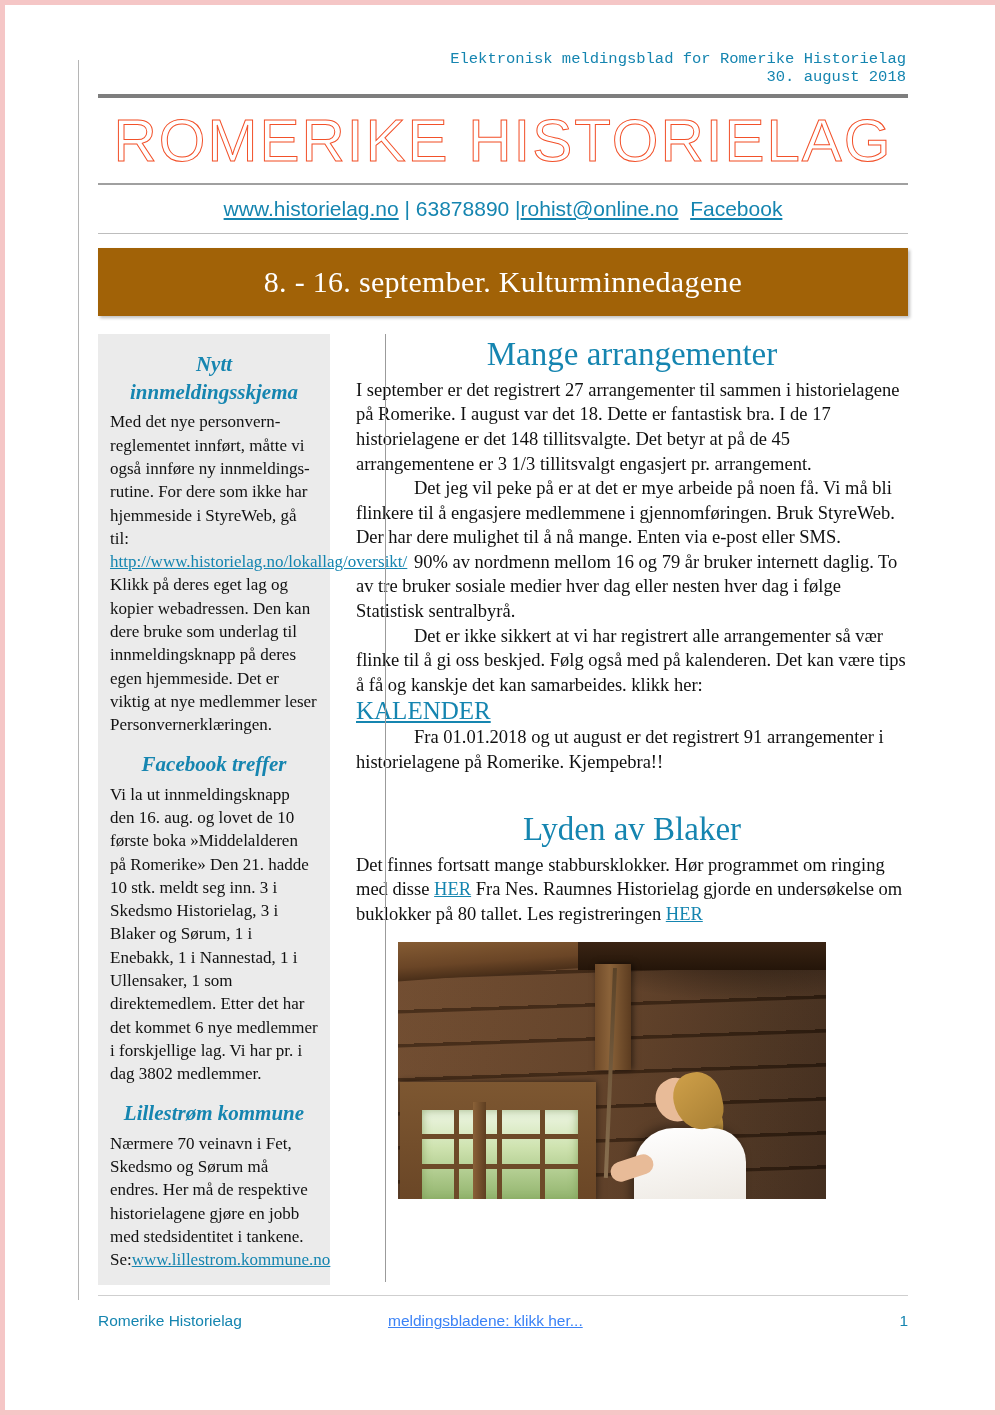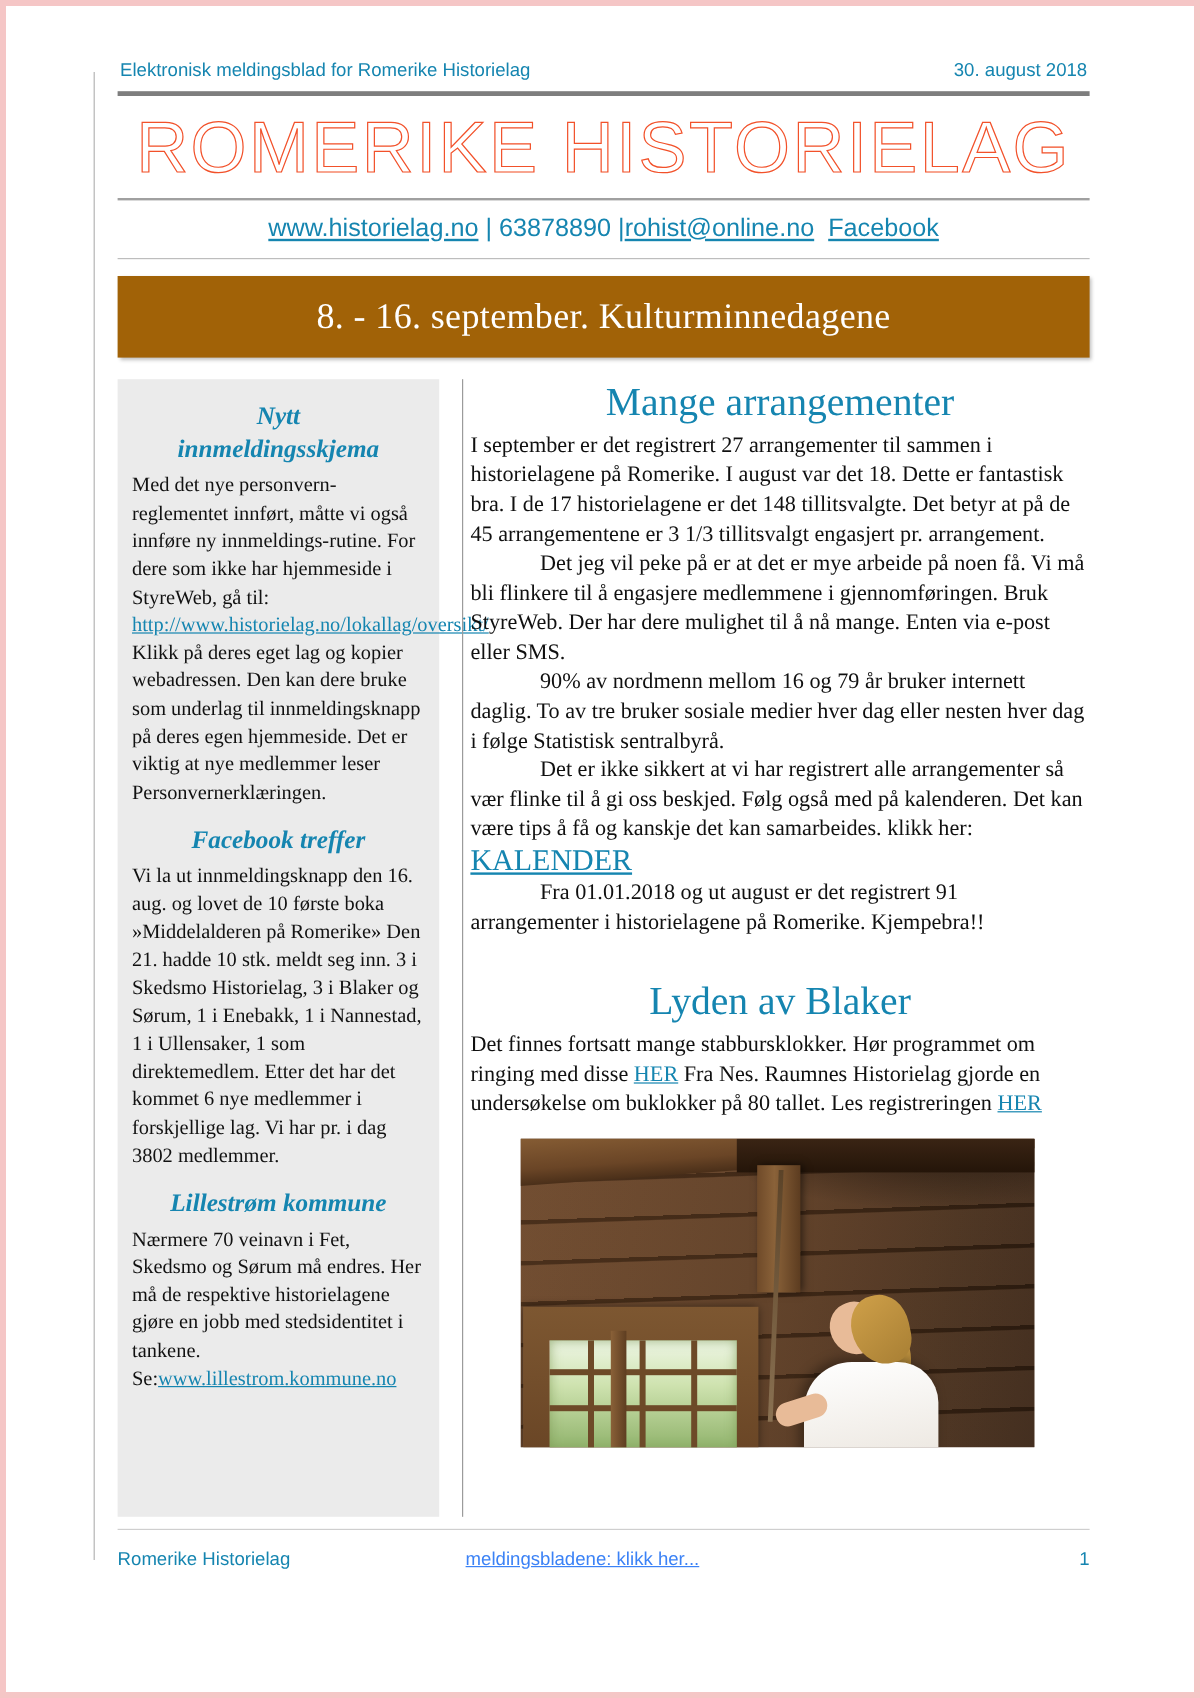--- a/index.html
+++ b/index.html
@@ -36,25 +36,26 @@
   #sheet {
     position: absolute;
     left: 98px; top: 50px;
     width: 810px;
   }
 
   
   .masthead-row {
     display: flex;
     justify-content: space-between;
-    align-items: flex-start;
-    font-family: Liberation Sans, sans-serif;
+    align-items: flex-end;
+    font-family: Liberation Mono, monospace;
     color: #1585b0;
     font-size: 15.5px;
     padding: 0 2px 6px 2px;
+    flex-direction: column;
   }
   .rule-thick {
     height: 4px;
     background: #7e7e7e;
     margin: 2px 0 0 0;
   }
   .rule-thin {
     height: 2px;
     background: #a0a0a0;
     margin: 0;
@@ -115,21 +116,21 @@
   }
   #col-divider {
     position: absolute;
     left: 287px;
     top: 0;
     width: 1px;
     height: 948px;
     background: #9b9b9b;
   }
   #sidebar {
-    width: 268px;
+    width: 232px;
     background: #ebebeb;
     padding: 10px 12px 12px 12px;
     box-sizing: border-box;
     min-height: 948px;
   }
   #main-col {
     flex: 1;
     padding-left: 26px;
     box-sizing: border-box;
   }

